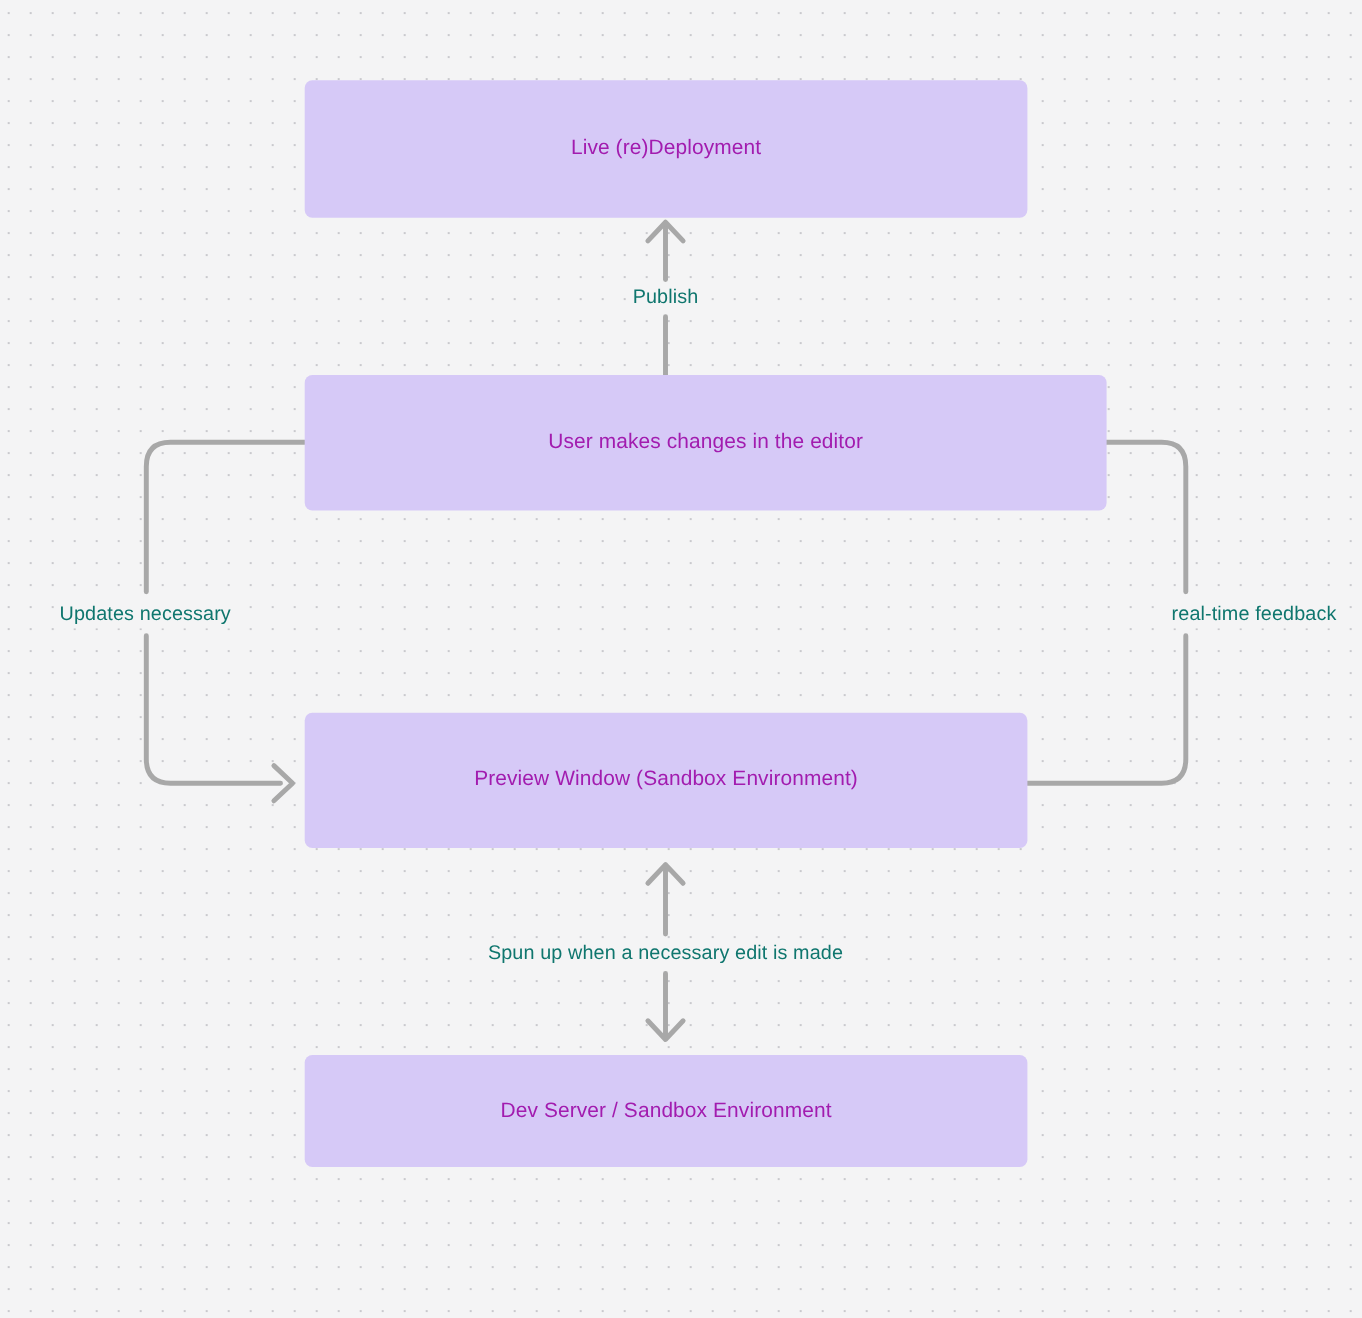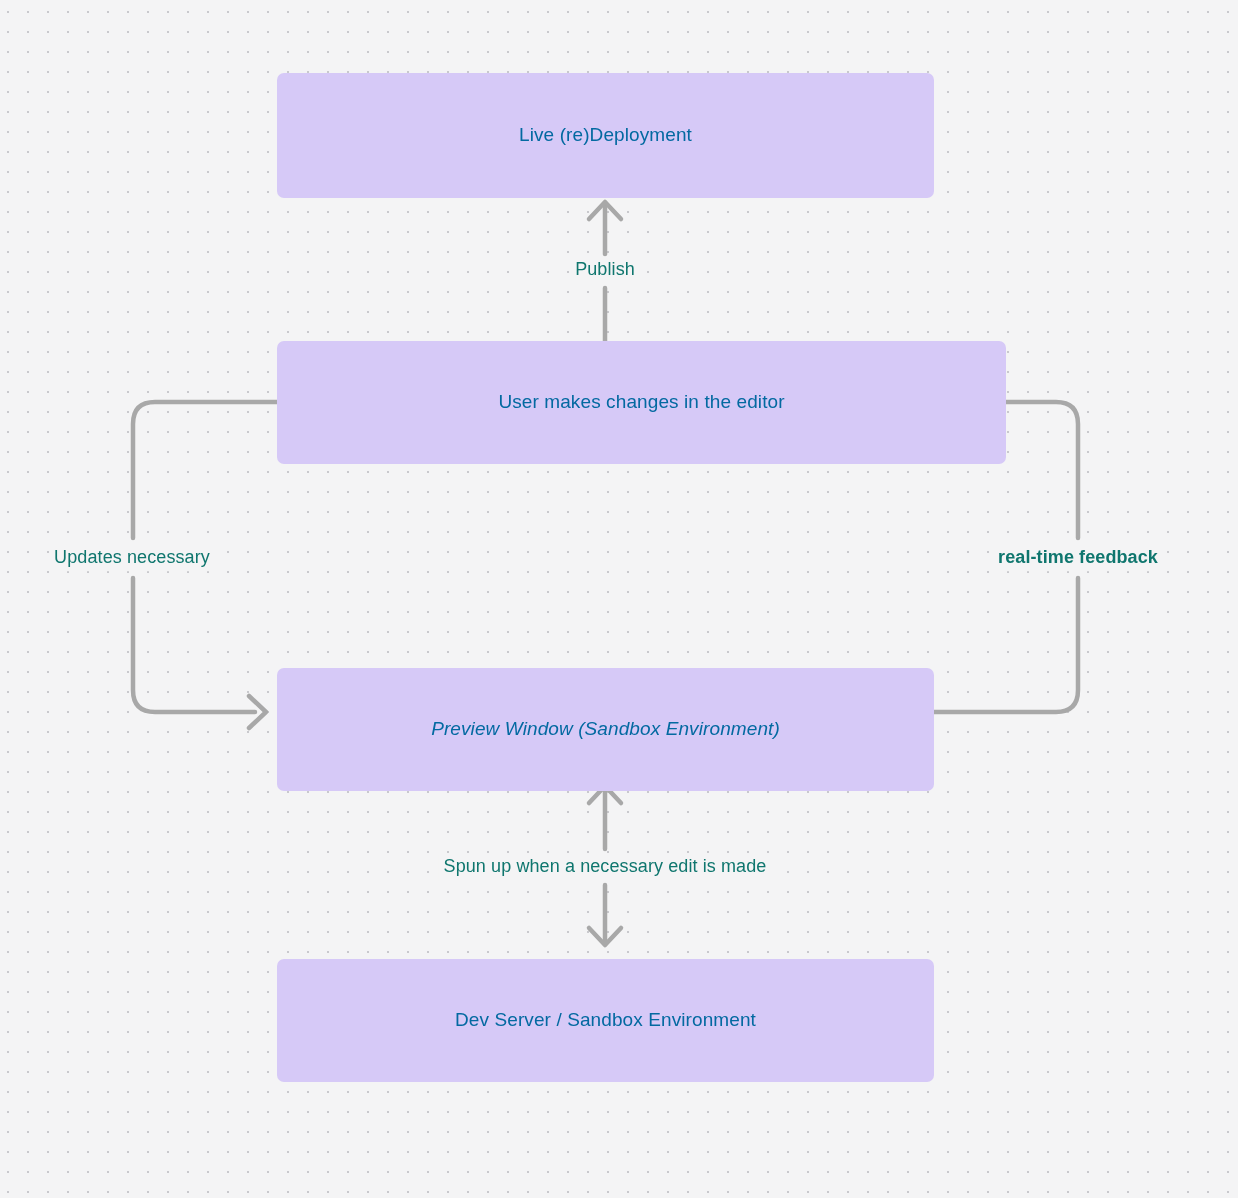--- a/index.html
+++ b/index.html
@@ -35,51 +35,51 @@
     position: absolute;
     background: #d6c9f7;
     border-radius: 7px;
     display: flex;
     align-items: center;
     justify-content: center;
     box-sizing: border-box;
   }
   .node-label {
     font-size: 19px;
-    color: #0369a1;
+    color: #a21caf;
     letter-spacing: 0.1px;
     text-align: center;
     line-height: 1.3;
     user-select: none;
   }
   .edge-label {
     position: absolute;
     font-size: 18px;
     color: #0f766e;
     letter-spacing: 0.1px;
     white-space: nowrap;
     user-select: none;
     background: #f4f4f5;
     padding: 2px 5px;
     transform: translate(-50%, -50%);
     line-height: 1.2;
   }
   
   #node-live          { left: 277px; top: 73px;  width: 657px; height: 125px; }
   #node-user          { left: 277px; top: 341px; width: 729px; height: 123px; }
-  #node-preview       { left: 277px; top: 668px; width: 657px; height: 123px; font-style: italic; }
-  #node-devserver     { left: 277px; top: 959px; width: 657px; height: 123px; }
+  #node-preview       { left: 277px; top: 648px; width: 657px; height: 123px; }
+  #node-devserver     { left: 277px; top: 959px; width: 657px; height: 102px; }
   
   #node-user .node-label    { margin-top: -1px; }
   #node-preview .node-label { margin-top: -1px; }
   
   #label-publish   { left: 605px; top: 270px; }
   #label-spun-up   { left: 605px; top: 867px; }
   #label-updates   { left: 132px; top: 558px; }
-  #label-feedback  { left: 1078px; top: 558px; font-weight: bold; }
+  #label-feedback  { left: 1140px; top: 558px; }
 </style>
 </head>
 <body>
 
 <div id="canvas">
 
   <svg id="edge-layer" width="1238" height="1198" viewBox="0 0 1238 1198" xmlns="http://www.w3.org/2000/svg">
 
     <g stroke="#a8a8a8" stroke-width="4.5" fill="none" stroke-linecap="round" stroke-linejoin="round">
 

